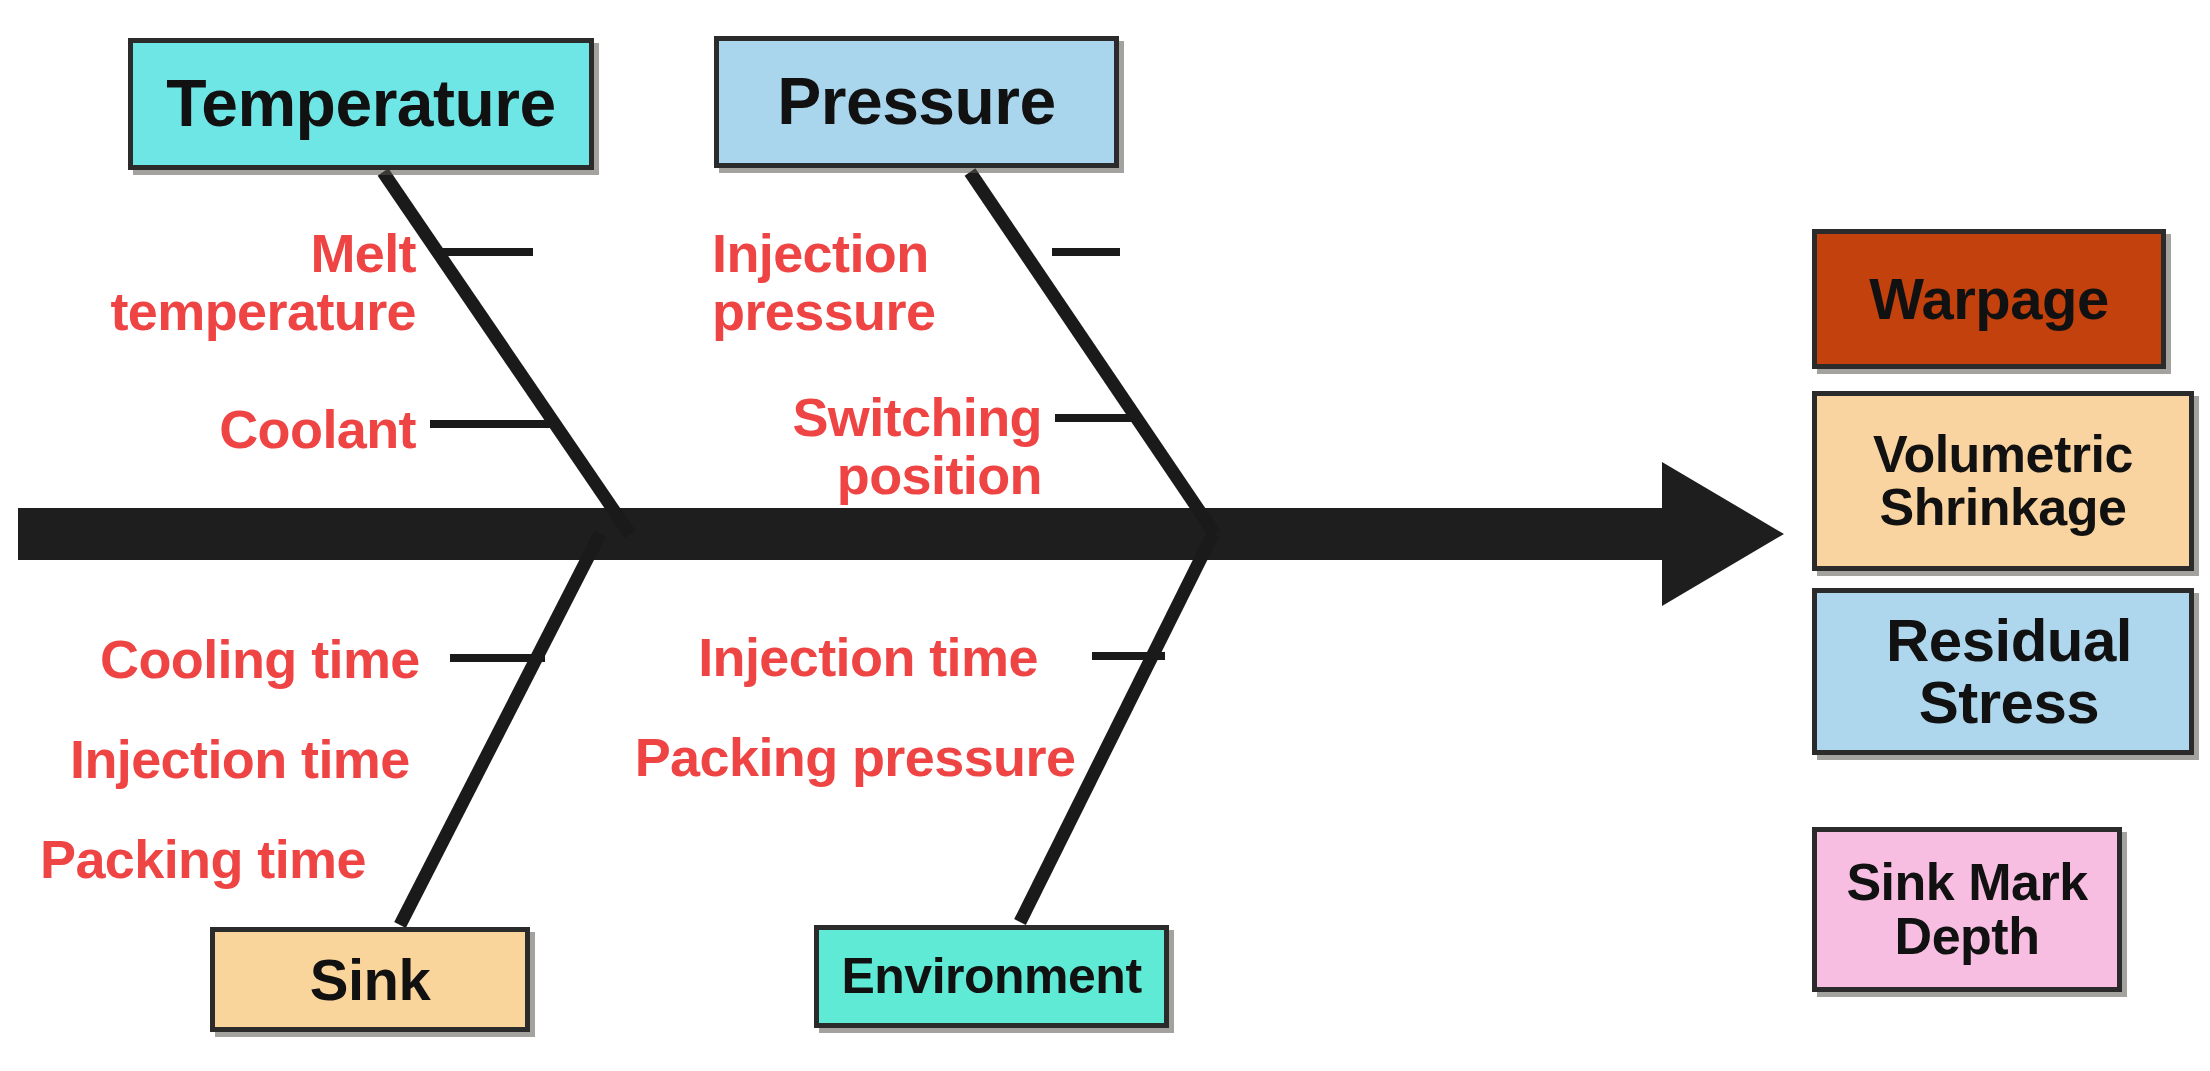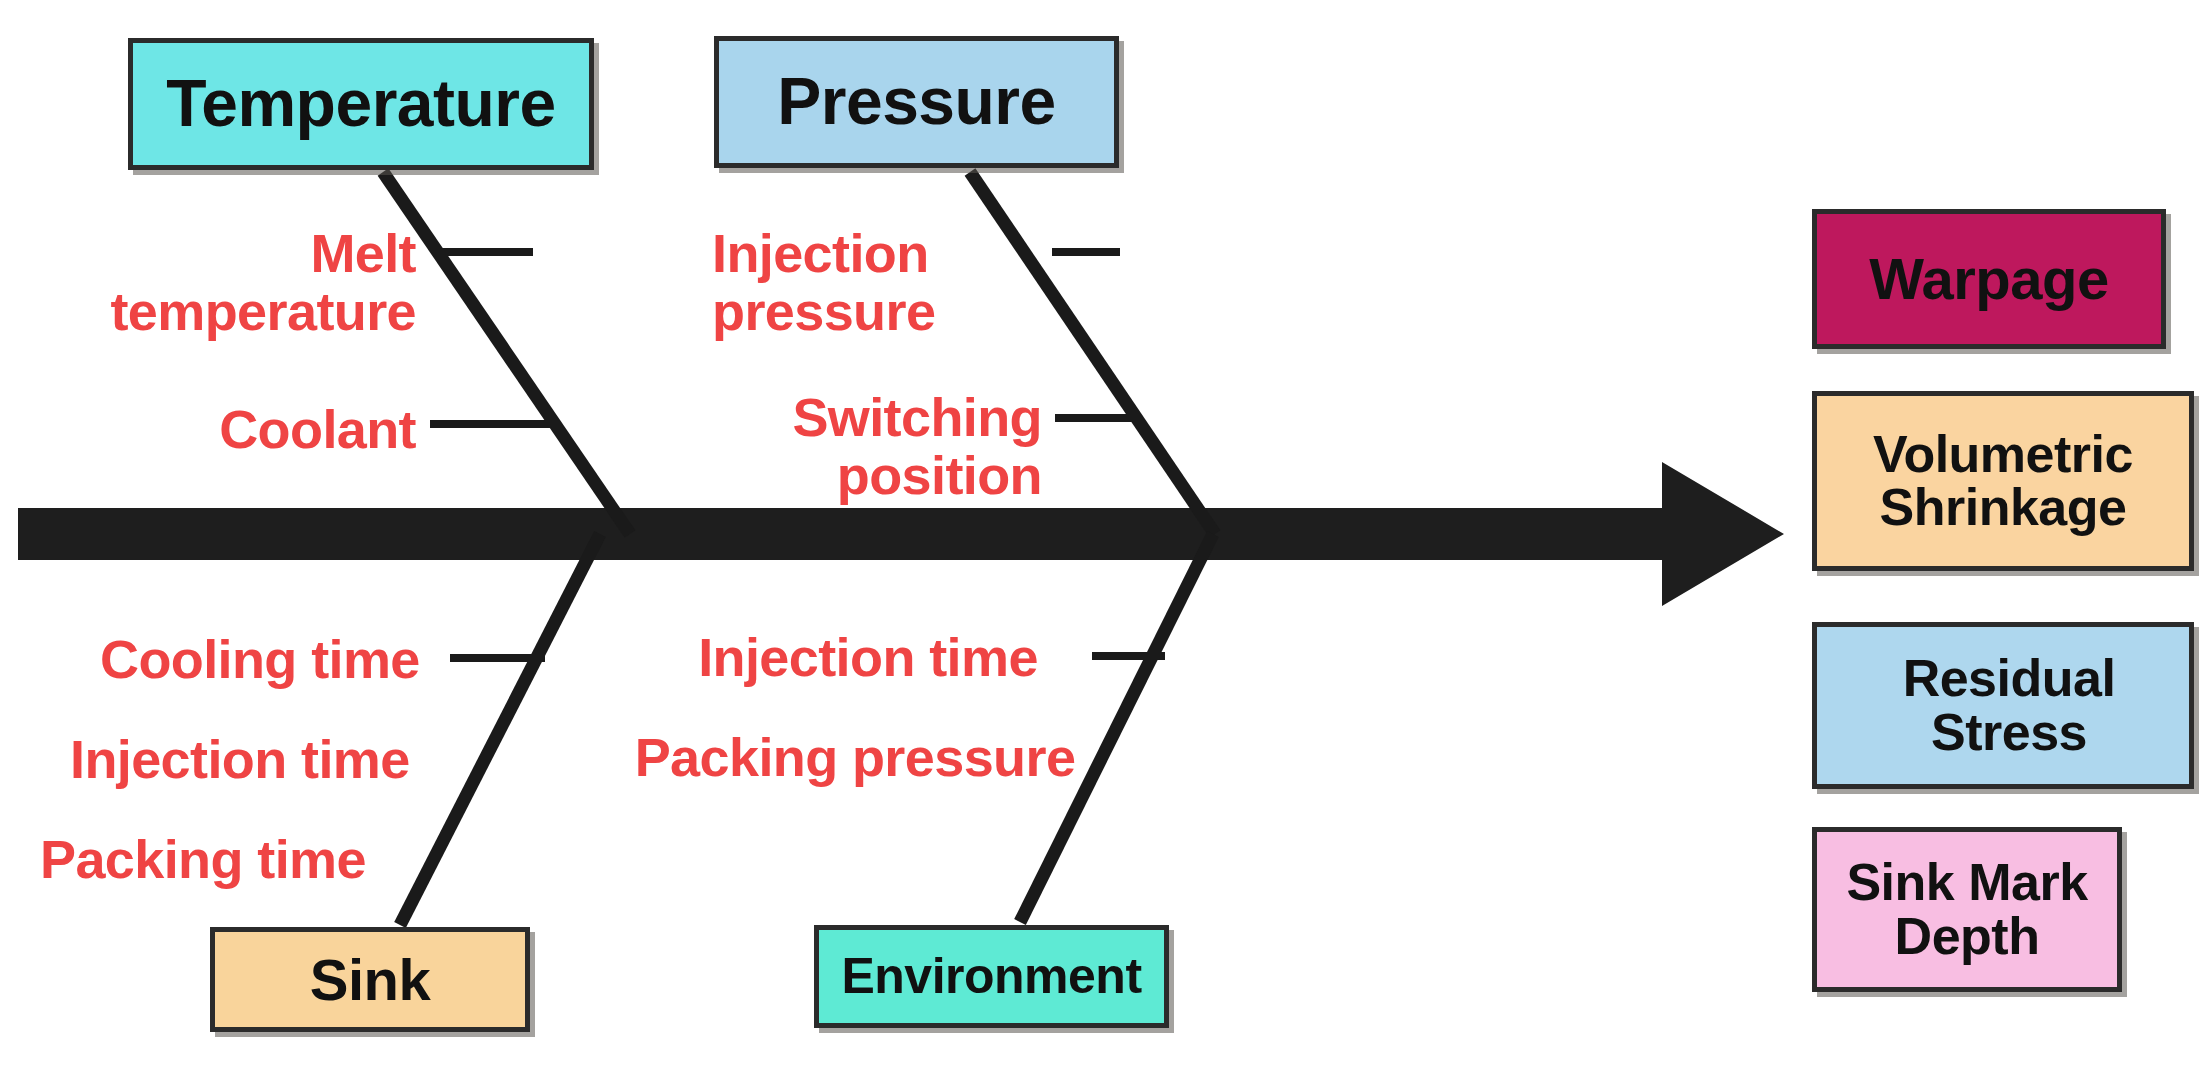--- a/index.html
+++ b/index.html
@@ -52,30 +52,30 @@
     left: 210px; top: 927px; width: 320px; height: 105px;
     background: #F9D49B; font-size: 58px;
   }
   .cat-environment {
     left: 814px; top: 925px; width: 355px; height: 103px;
     background: #5eead4; font-size: 50px;
   }
 
   
   .eff-warpage {
-    left: 1812px; top: 209px; width: 354px; height: 140px;
-    background: #be185d; font-size: 58px;
+    left: 1812px; top: 229px; width: 354px; height: 140px;
+    background: #c2410c; font-size: 58px;
   }
   .eff-shrinkage {
     left: 1812px; top: 391px; width: 382px; height: 180px;
     background: #FAD4A0; font-size: 52px;
   }
   .eff-residual {
-    left: 1812px; top: 622px; width: 382px; height: 167px;
-    background: #AED7EE; font-size: 52px; padding-left: 12px;
+    left: 1812px; top: 588px; width: 382px; height: 167px;
+    background: #AED7EE; font-size: 60px; padding-left: 12px;
   }
   .eff-sinkmark {
     left: 1812px; top: 827px; width: 310px; height: 165px;
     background: #F8BEE2; font-size: 52px;
   }
 
   
   .cause {
     position: absolute;
     color: #ef4444;

